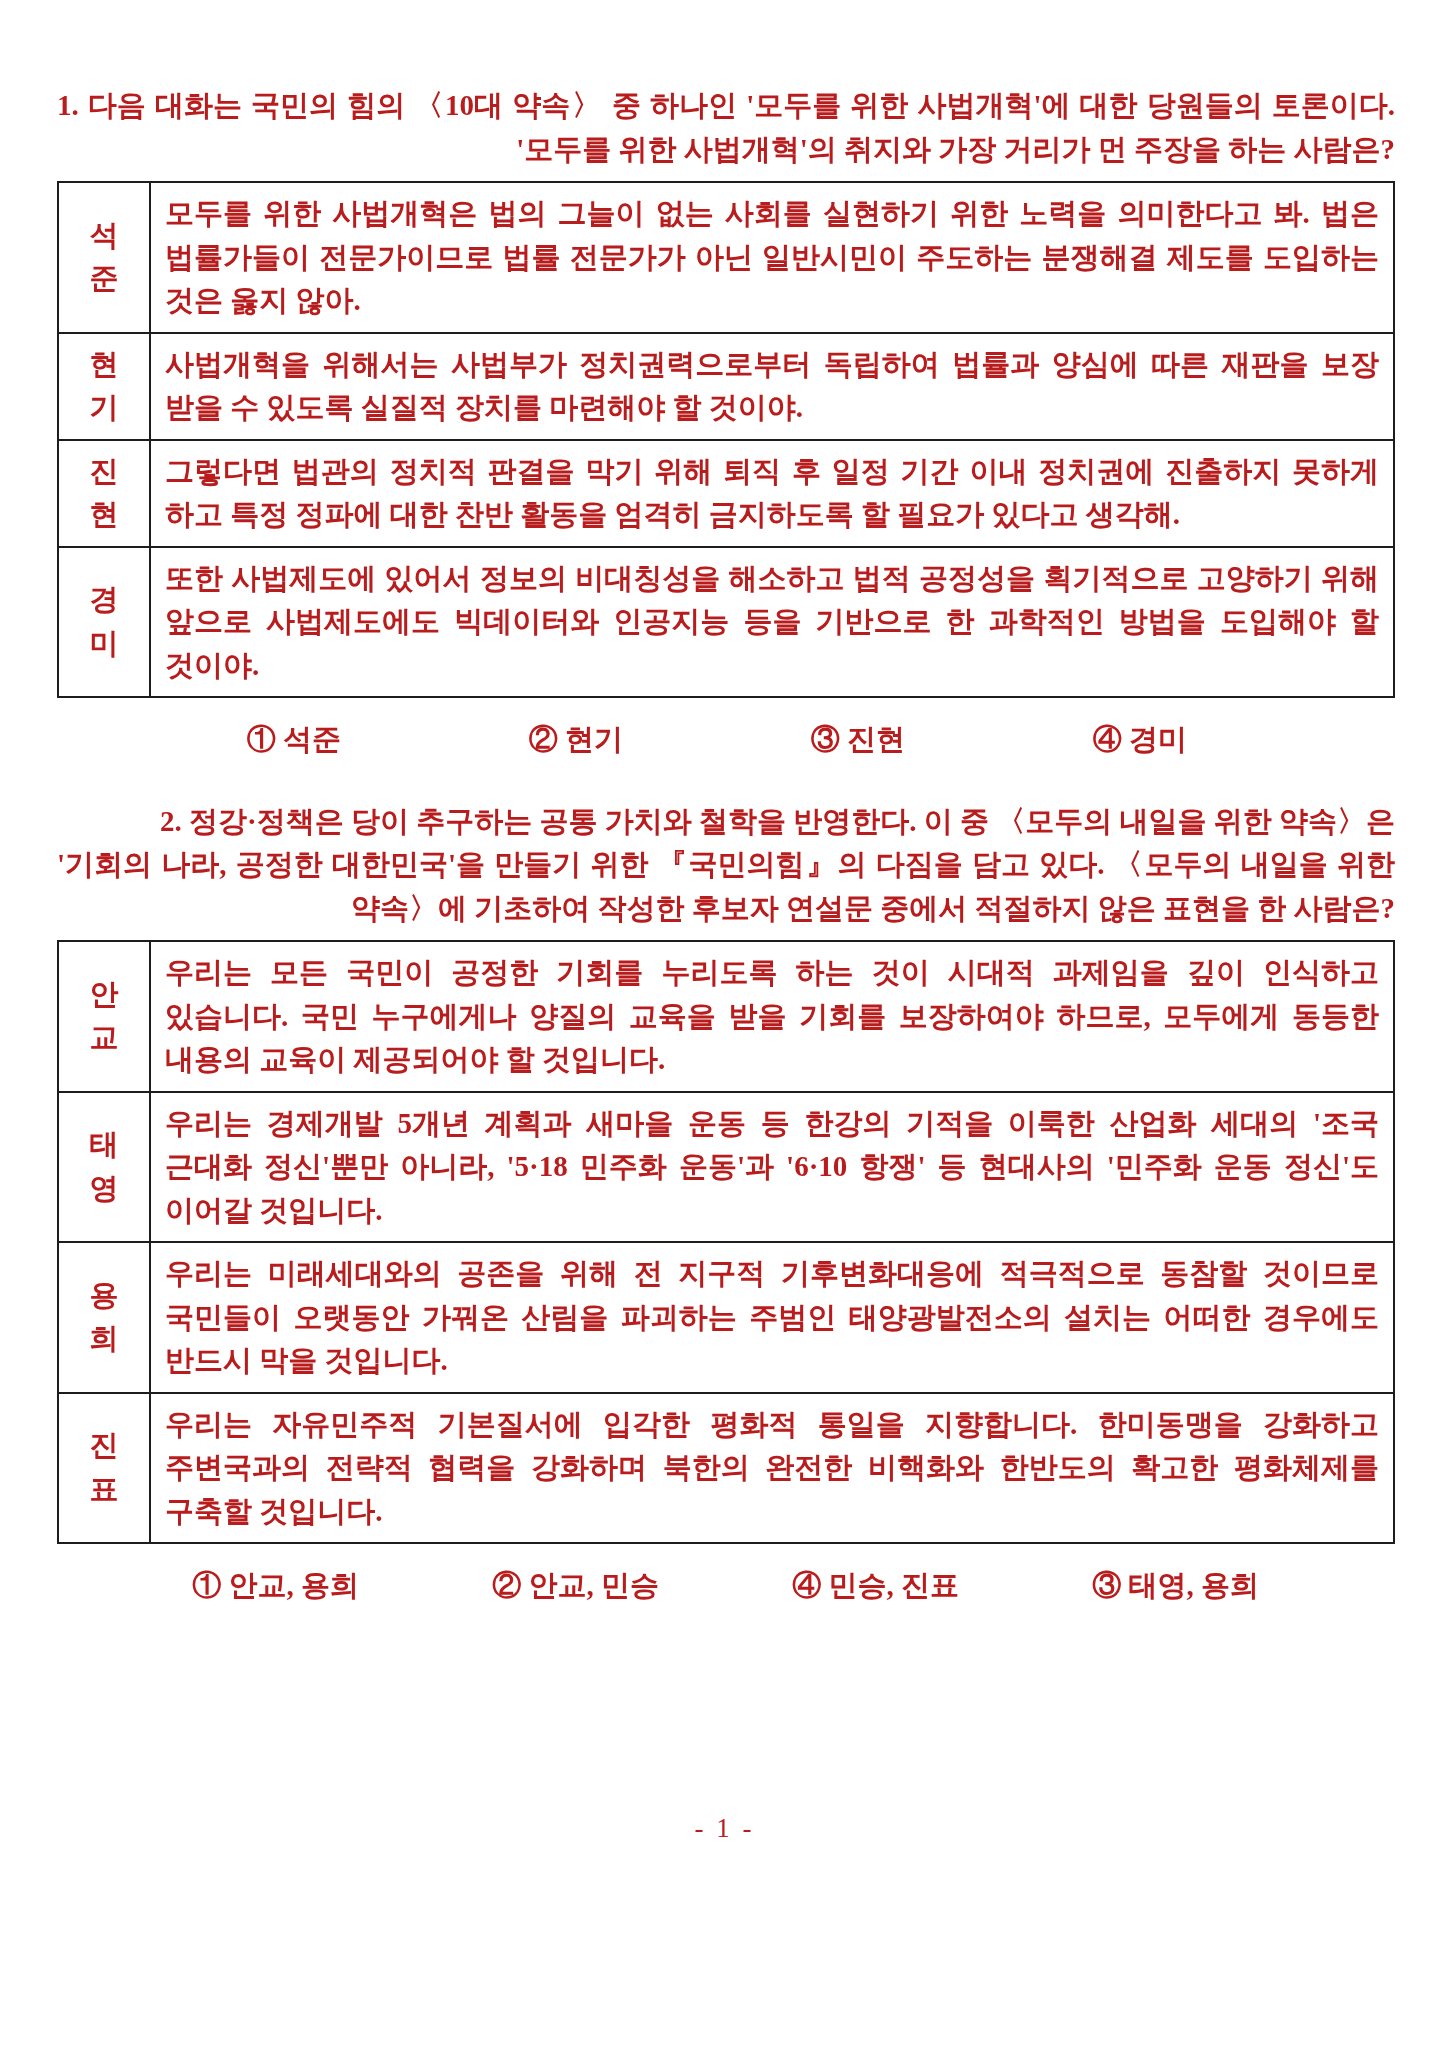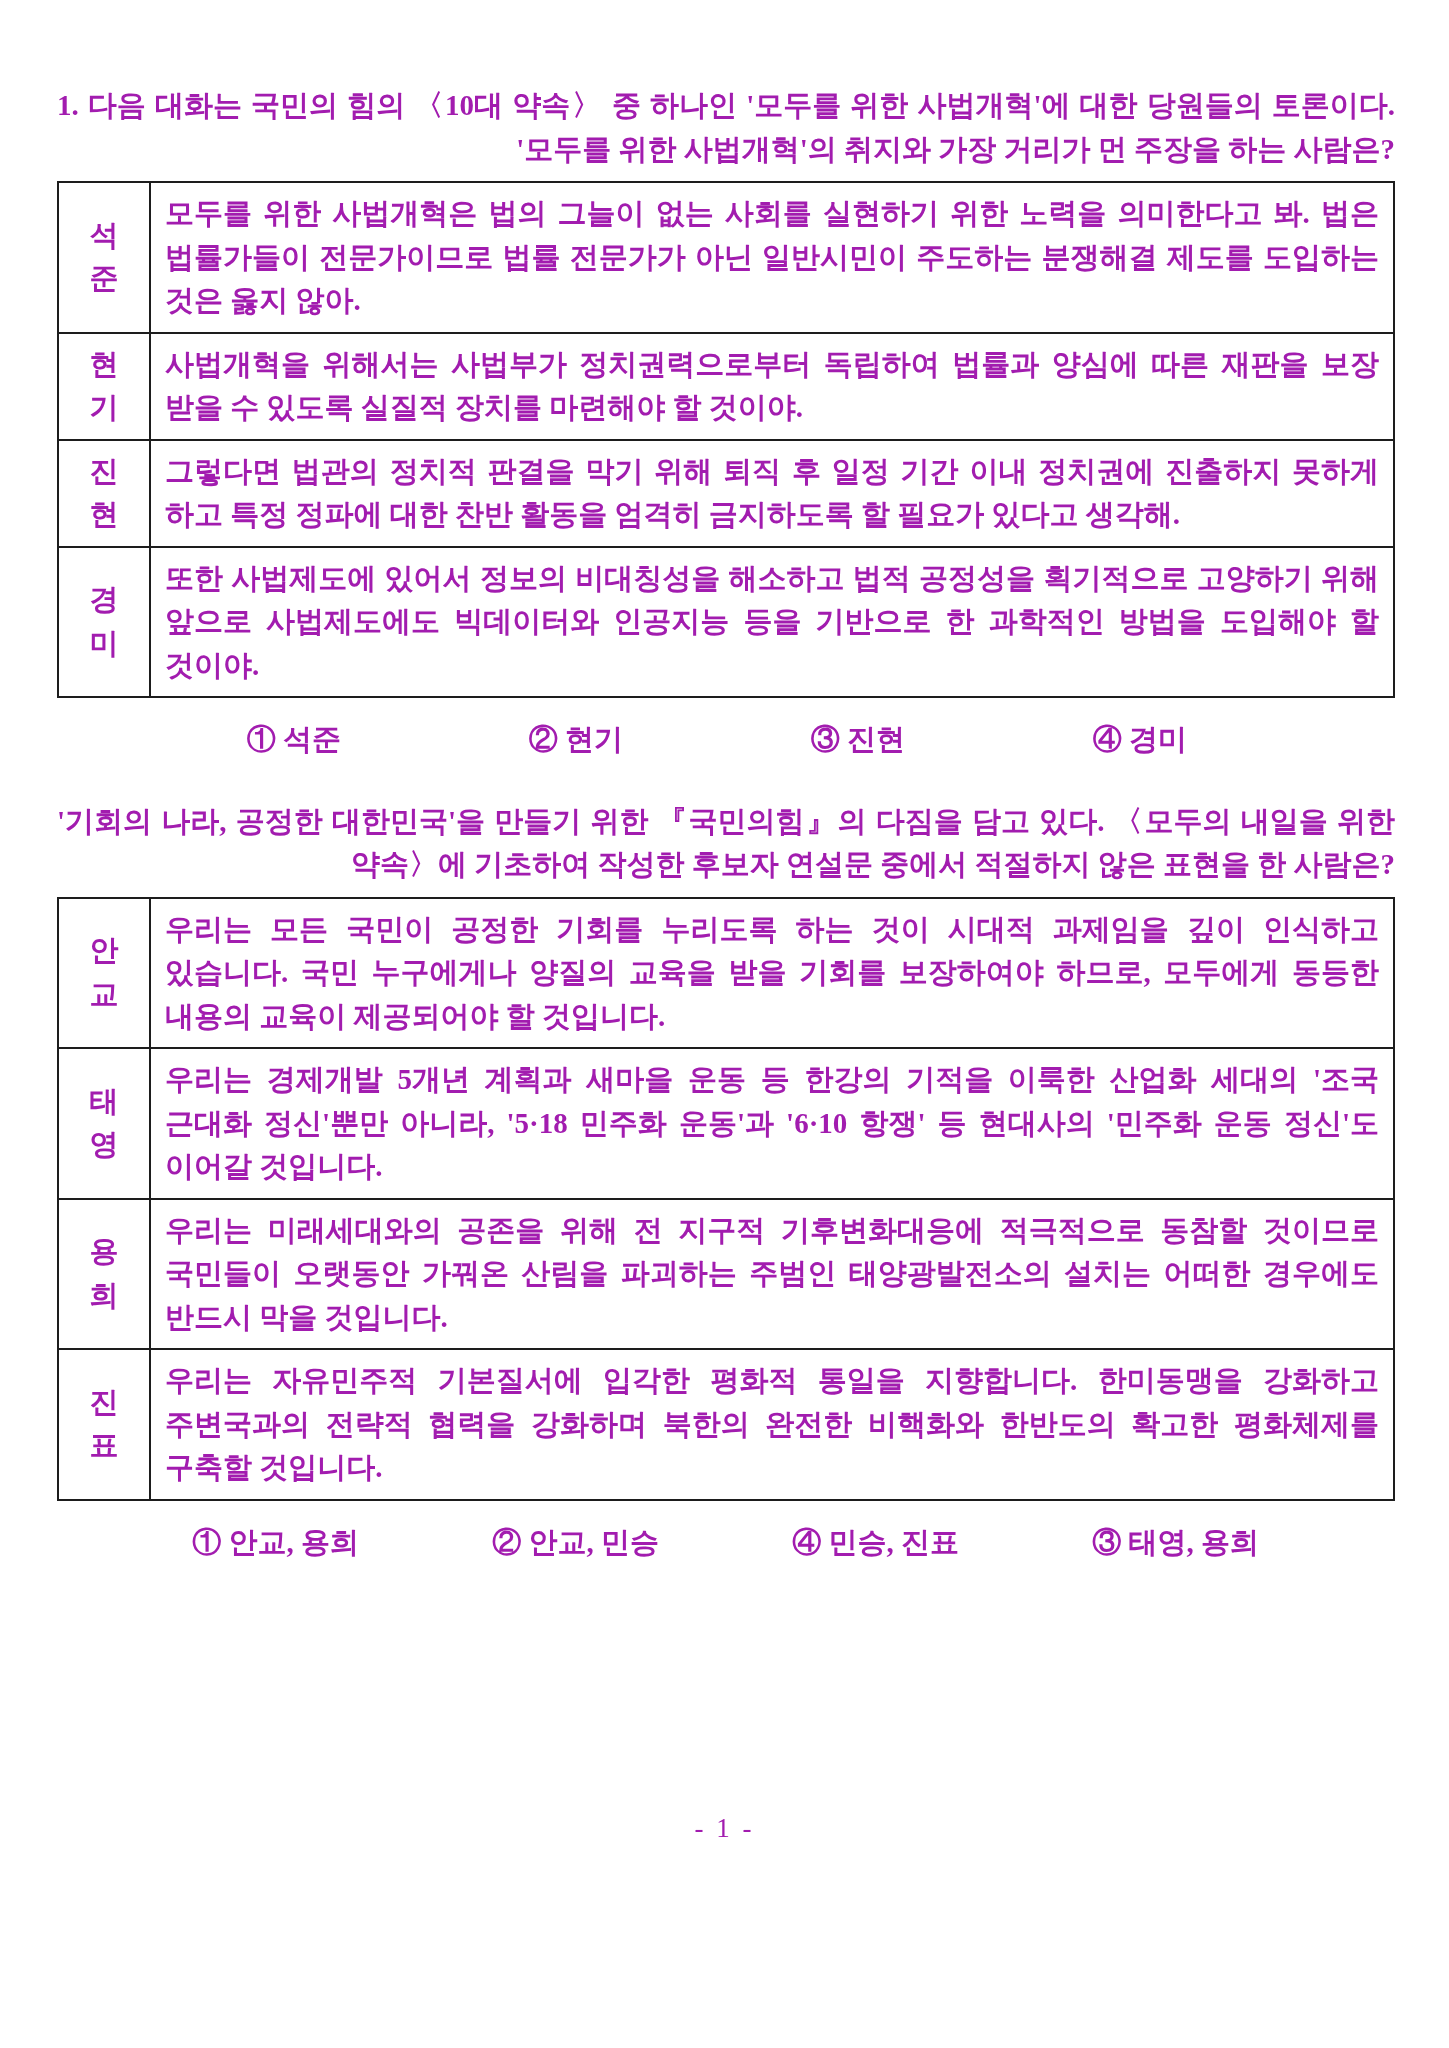--- a/index.html
+++ b/index.html
@@ -3,21 +3,21 @@
 <meta charset="utf-8">
 <style>
   * { margin: 0; padding: 0; box-sizing: border-box; }
   html, body { background: #ffffff; }
   .page {
     position: relative;
     width: 1449px;
     height: 1888px;
     margin: 0 auto;
     background: #ffffff;
-    color: #a21caf;
+    color: #b91c1c;
     font-family: "Liberation Serif", "DejaVu Serif", serif;
     font-weight: 600;
     font-size: 29px;
     line-height: 1.5;
     padding: 84px 54px 0 57px;
     overflow: hidden;
     border-radius: 20px;
   }
   .stem { word-break: keep-all; }
   .stem-line { text-align: right; }
@@ -97,20 +97,21 @@
     <div class="choices q1">
       <span class="choice">① 석준</span>
       <span class="choice">② 현기</span>
       <span class="choice">③ 진현</span>
       <span class="choice">④ 경미</span>
     </div>
   </section>
 
   <section class="question second">
     <div class="stem">
+      <div class="stem-line">2. 정강·정책은 당이 추구하는 공통 가치와 철학을 반영한다. 이 중 〈모두의 내일을 위한 약속〉은</div>
       <div class="stem-line full">'기회의 나라, 공정한 대한민국'을 만들기 위한 『국민의힘』의 다짐을 담고 있다. 〈모두의 내일을 위한</div>
       <div class="stem-line">약속〉에 기초하여 작성한 후보자 연설문 중에서 적절하지 않은 표현을 한 사람은?</div>
     </div>
     <table class="qtable">
       <tbody>
         <tr>
           <td class="name">안교</td>
           <td class="txt">우리는 모든 국민이 공정한 기회를 누리도록 하는 것이 시대적 과제임을 깊이 인식하고 있습니다. 국민 누구에게나 양질의 교육을 받을 기회를 보장하여야 하므로, 모두에게 동등한 내용의 교육이 제공되어야 할 것입니다.</td>
         </tr>
         <tr>

